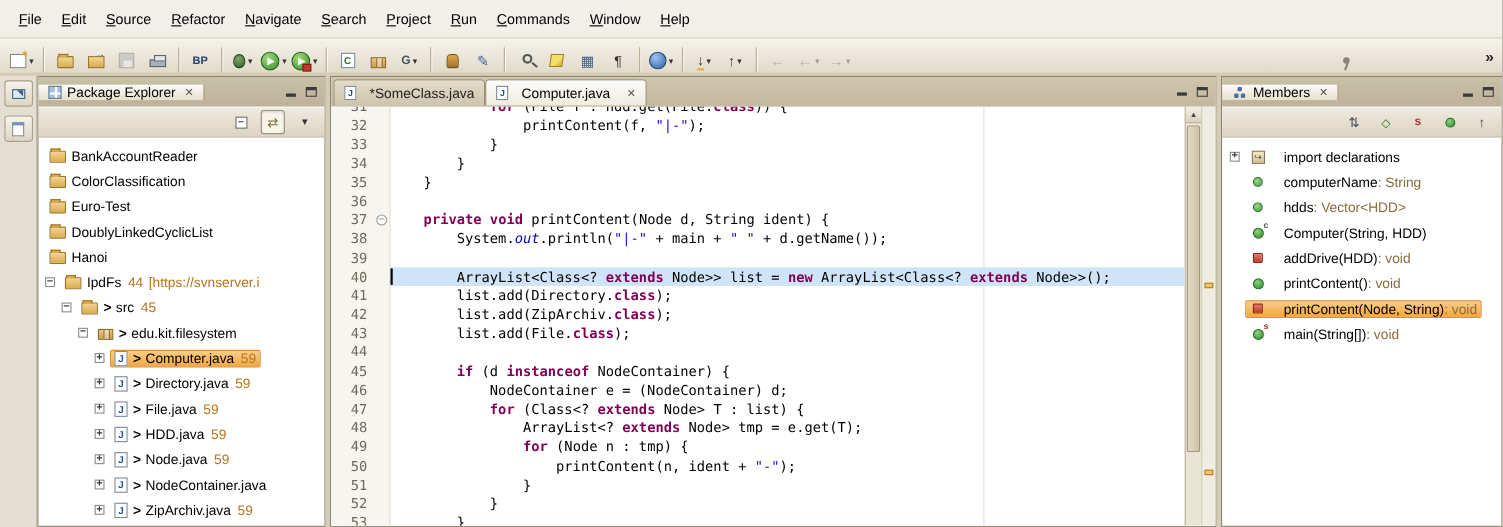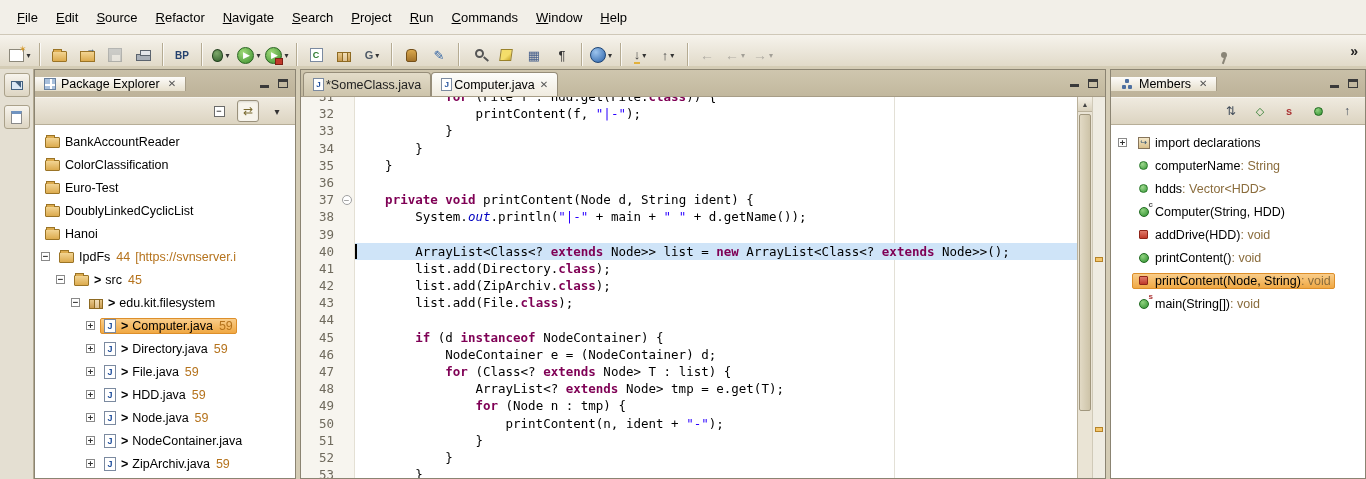--- a/index.html
+++ b/index.html
@@ -108,21 +108,21 @@
   .i-java{width:12px;height:14px;background:#fff;border:1px solid #7b8aa0;color:#1f4e9c;font:bold 9px/12px "Liberation Sans",sans-serif;text-align:center;flex:none}
   .i-java::after{content:"J"}
   .tlabel{margin-left:5px}
   .tprefix{margin-left:5px;font-weight:bold}
   .tprefix + .tlabel{margin-left:4px}
   .trev{margin-left:6px;color:#b5731d}
   .tsuffix{margin-left:5px;color:#b5731d}
 
   
   .etabbar{height:27px;flex:none;background:linear-gradient(#cfc6ae,#c2b89e);display:flex;align-items:stretch;padding-left:2px;border-bottom:1px solid #a79d87}
-  .etab{display:flex;align-items:center;gap:2px;padding:0 9px;margin-top:2px;border:1px solid #968d79;border-bottom:none;border-radius:4px 4px 0 0;background:linear-gradient(#e3dcc9,#cdc4ab);font-size:12.5px;white-space:nowrap;color:#222}
+  .etab{display:flex;align-items:center;gap:12px;padding:0 9px;margin-top:2px;border:1px solid #968d79;border-bottom:none;border-radius:4px 4px 0 0;background:linear-gradient(#e3dcc9,#cdc4ab);font-size:12.5px;white-space:nowrap;color:#222}
   .etab.active{background:linear-gradient(#fdfdfb,#f0ebdf);color:#000}
   .etab .i-java{width:11px;height:13px;font-size:8px;line-height:11px}
   .editor-body{flex:1;display:flex;position:relative;overflow:hidden;background:#fff}
   .code-scroll{flex:1;position:relative;margin-top:-9px;overflow:hidden}
   .print-margin{position:absolute;left:593px;top:0;bottom:0;width:1px;background:#e3e0d6;z-index:1}
   .cline{height:17.2px;display:flex;font:12.5px/17.2px "DejaVu Sans Mono",monospace}
   .cmargin{width:8px;background:#f7f5ef;flex:none}
   .cnum{width:30px;flex:none;text-align:right;padding-right:5px;color:#6f6a5d;background:#f7f5ef}
   .cfold{width:16px;flex:none;background:#f7f5ef;border-right:1px solid #e4e0d4;display:flex;align-items:center;justify-content:center}
   .foldm{width:10px;height:10px;border:1px solid #a0a0a0;border-radius:50%;background:#fff;color:#888;font:9px/8px "DejaVu Sans Mono",monospace;text-align:center}
@@ -139,21 +139,21 @@
   .overview{width:13px;flex:none;background:#efece2;border-left:1px solid #d0cab8;position:relative}
   .ov-mark{position:absolute;left:2px;width:8px;height:5px;border:1px solid #b58328;background:#f3c56a}
 
   
   .mlist{flex:1;overflow:hidden;padding-top:6px;font-size:12.5px}
   .mrow{height:23px;display:flex;align-items:center;white-space:nowrap;overflow:hidden;padding-left:7px}
   .mexp{width:14px;flex:none;display:flex;align-items:center}
   .msel{display:flex;align-items:center;padding:1px 4px;border-radius:2px;min-width:0}
   .msel.selected{background:linear-gradient(#f9cd8a,#f0a843);border:1px solid #dd8f2b;padding:0 3px}
   .micon{width:15px;flex:none;display:flex;justify-content:center;position:relative}
-  .mlabel{margin-left:4px}
+  .mlabel{margin-left:16px}
   .mtype{color:#8a6c3c}
   .ic-mpub{width:10px;height:10px;border-radius:50%;background:radial-gradient(circle at 35% 30%,#8fd27f,#2f8f2f);border:1px solid #206b20}
   .ic-mpriv{width:9px;height:9px;background:linear-gradient(#e07a6a,#c03a2a);border:1px solid #8f2418;border-radius:1px}
   .ic-field{width:9px;height:9px;border-radius:50%;background:radial-gradient(circle at 35% 30%,#9fd88f,#3a9a3a);border:1px solid #2a7a2a}
   .ic-ctor::after{content:"c";position:absolute;right:-2px;top:-7px;font:bold 8px "Liberation Sans",sans-serif;color:#555}
   .ic-static::after{content:"s";position:absolute;right:-2px;top:-7px;font:bold 8px "Liberation Sans",sans-serif;color:#a33}
   .ic-import{width:12px;height:12px;background:linear-gradient(#f4e7c8,#d9c08c);border:1px solid #86745a;display:flex;align-items:center;justify-content:center;font-size:8px;color:#31516e}
   .ic-import::after{content:"↪"}
 </style>
 </head>

